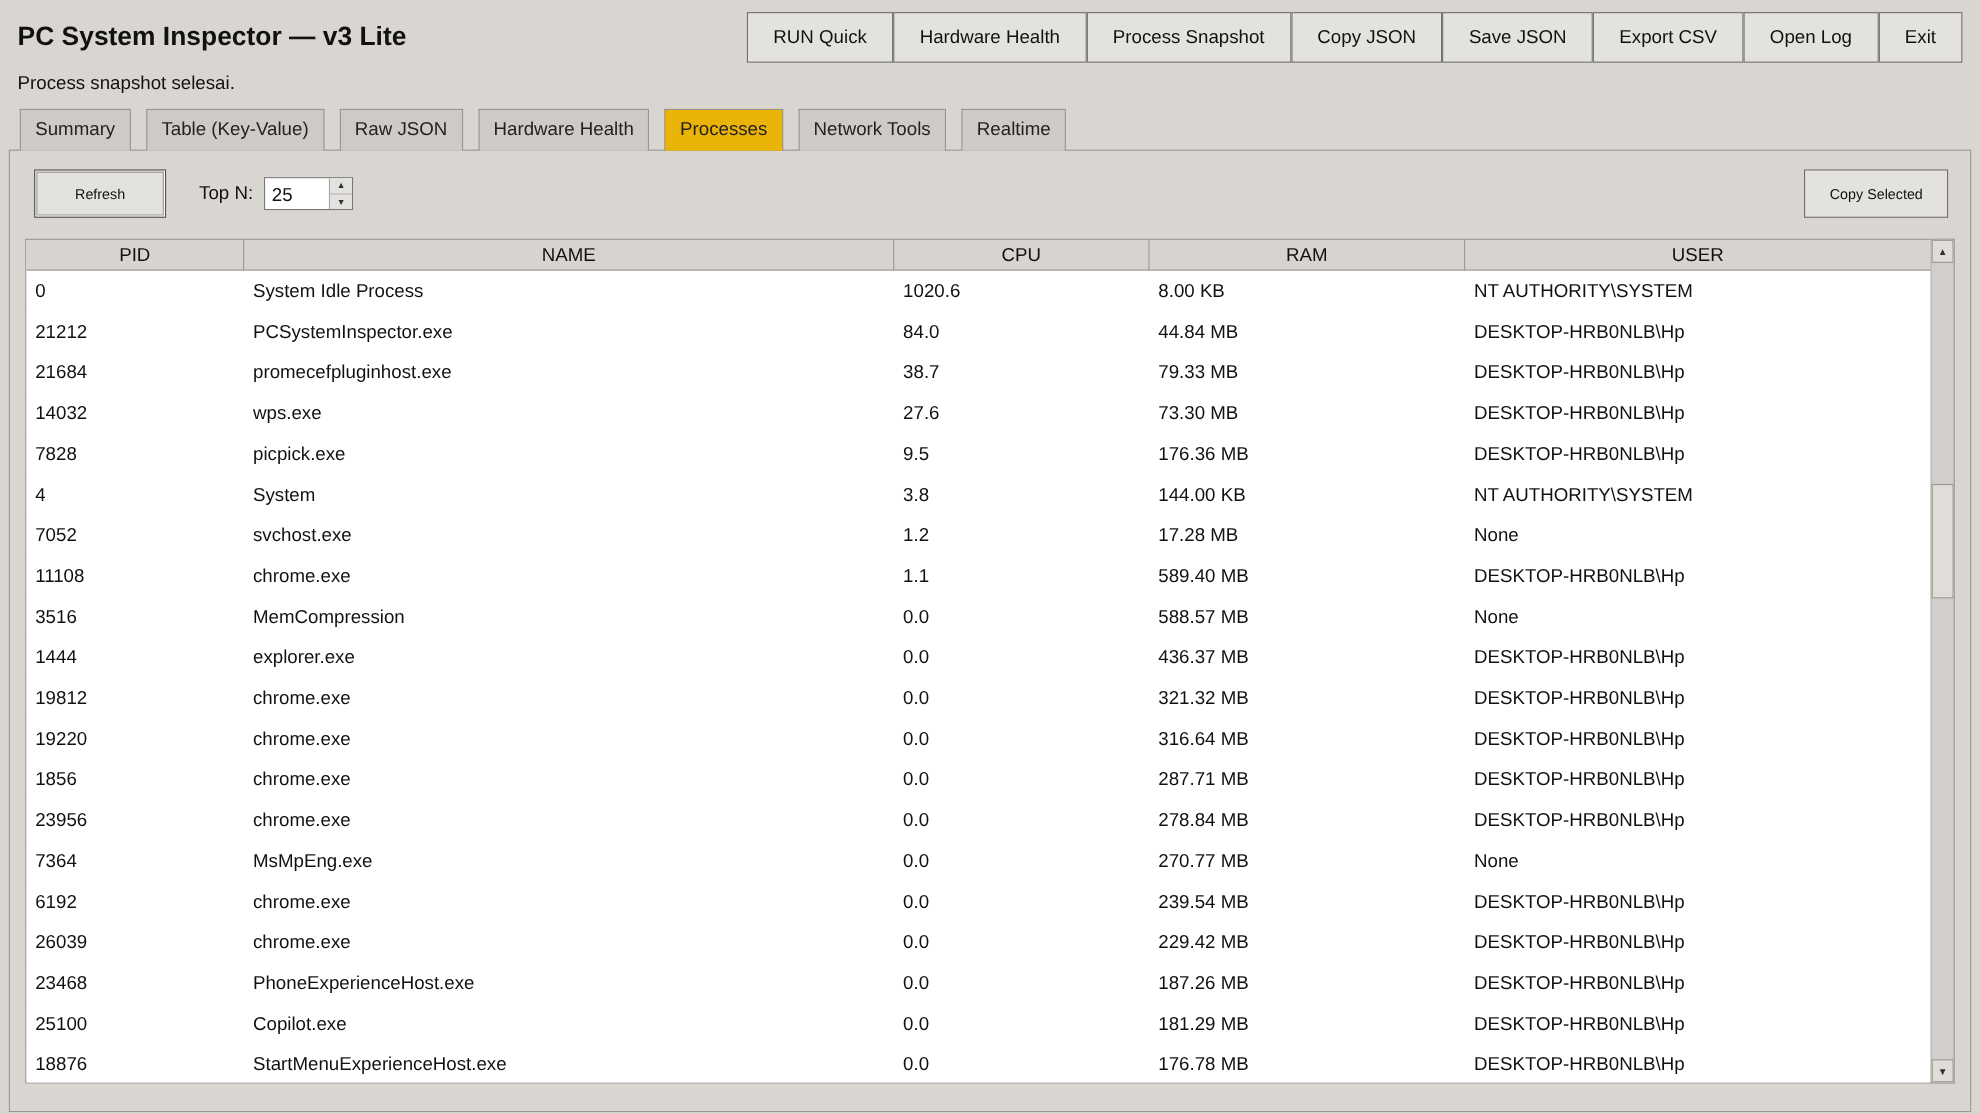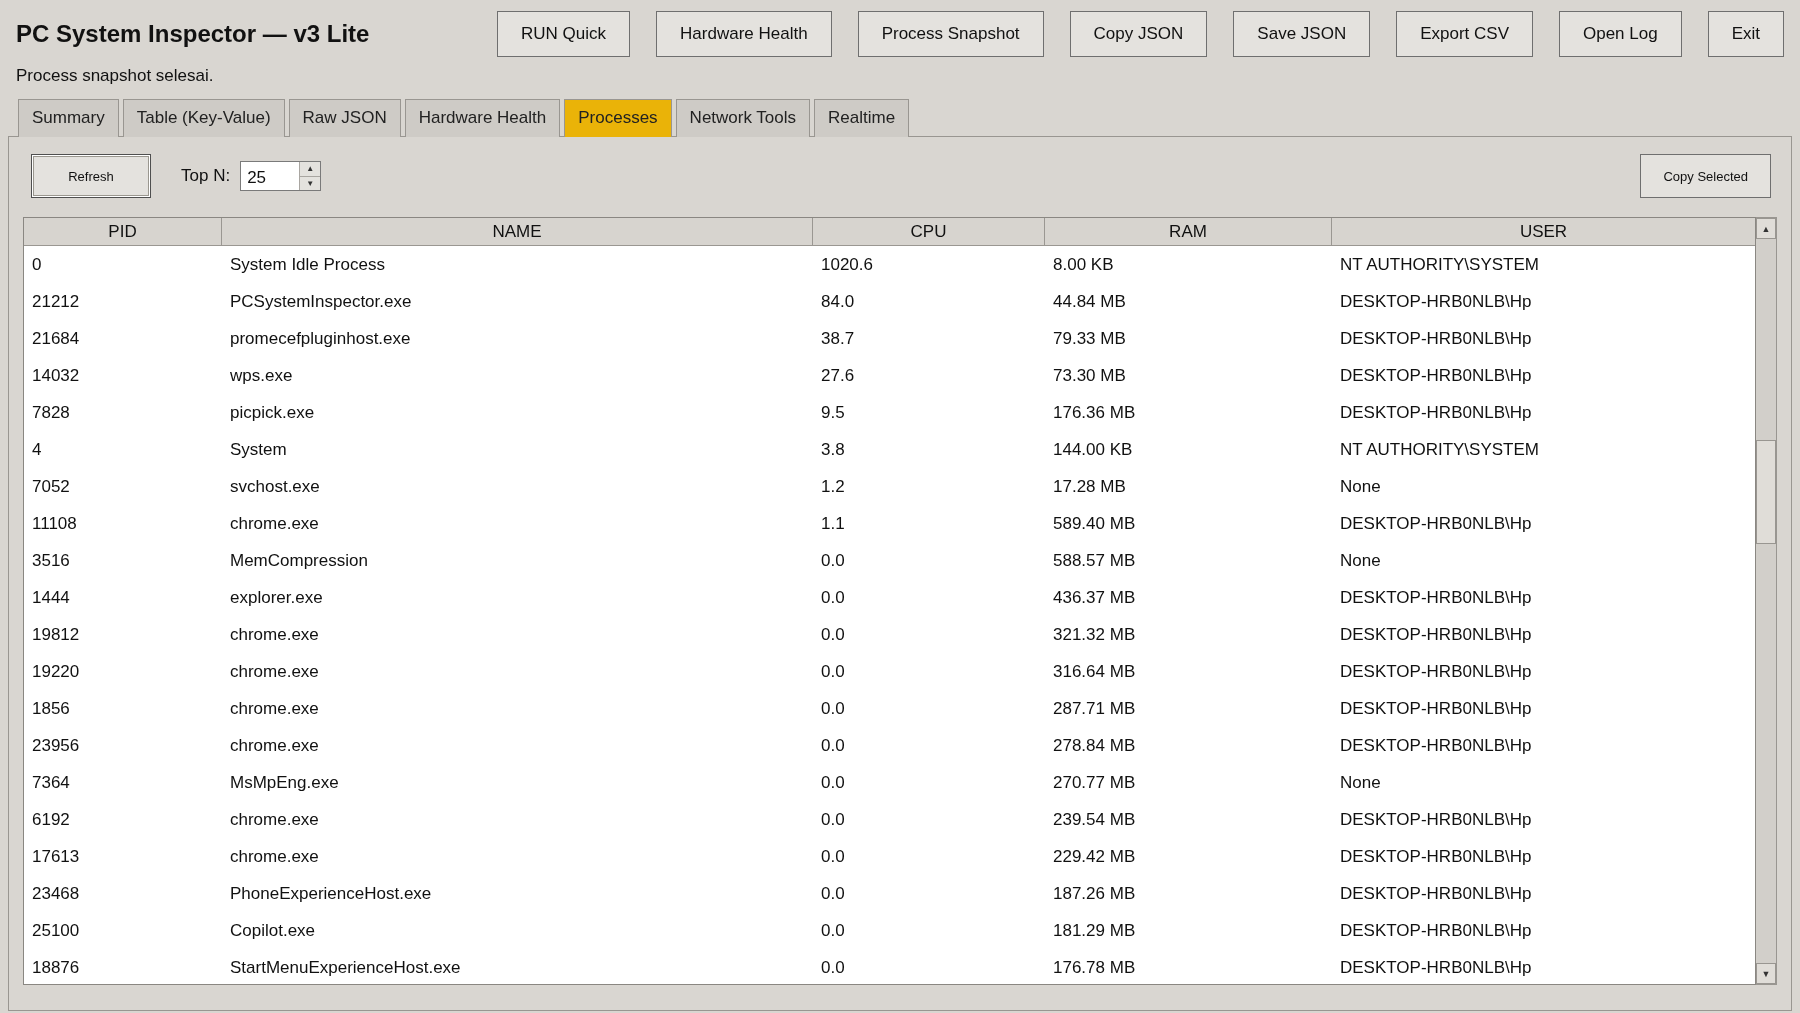--- a/index.html
+++ b/index.html
@@ -12,38 +12,38 @@
     overflow: hidden;
   }
 
   
   .topbar {
     display: flex; align-items: center;
     padding: 11px 16px 7px 16px;
     height: 64px;
   }
   .title { font-size: 24px; font-weight: bold; white-space: nowrap; }
-  .toolbar { margin-left: auto; display: flex; gap: 26px; }
+  .toolbar { margin-left: auto; display: flex; }
   .tb-btn {
     height: 46px; padding: 0 23px;
     font-family: "Liberation Sans", sans-serif; font-size: 17px;
     background: #e4e2de; border: 1px solid #6f6f6f;
     color: #111; cursor: default; white-space: nowrap;
   }
 
   
   .status { padding: 2px 16px 0 16px; font-size: 17px; height: 26px; }
 
   
   .notebook { margin: 8px 8px 0 8px; }
   .tabs { display: flex; padding-left: 10px; position: relative; z-index: 2; }
   .tab {
     font-size: 17px; padding: 8px 13px 7px 13px;
     background: #cecbc6; border: 1px solid #999691; border-bottom: none;
-    margin-right: 4px; position: relative; top: 1px; cursor: default;
+    margin-right: 14px; position: relative; top: 1px; cursor: default;
     color: #222;
   }
   .tab.active {
     background: #eab308; padding-bottom: 9px; z-index: 3;
   }
   .tab-content {
     position: relative;
     border: 1px solid #999691;
     background: #d9d6d1;
     height: 875px;
@@ -283,21 +283,21 @@
               <div class="td td-user">None</div>
             </div>
             <div class="trow">
               <div class="td td-pid">6192</div>
               <div class="td td-name">chrome.exe</div>
               <div class="td td-cpu">0.0</div>
               <div class="td td-ram">239.54 MB</div>
               <div class="td td-user">DESKTOP-HRB0NLB\Hp</div>
             </div>
             <div class="trow">
-              <div class="td td-pid">17613</div>
+              <div class="td td-pid">26039</div>
               <div class="td td-name">chrome.exe</div>
               <div class="td td-cpu">0.0</div>
               <div class="td td-ram">229.42 MB</div>
               <div class="td td-user">DESKTOP-HRB0NLB\Hp</div>
             </div>
             <div class="trow">
               <div class="td td-pid">23468</div>
               <div class="td td-name">PhoneExperienceHost.exe</div>
               <div class="td td-cpu">0.0</div>
               <div class="td td-ram">187.26 MB</div>

